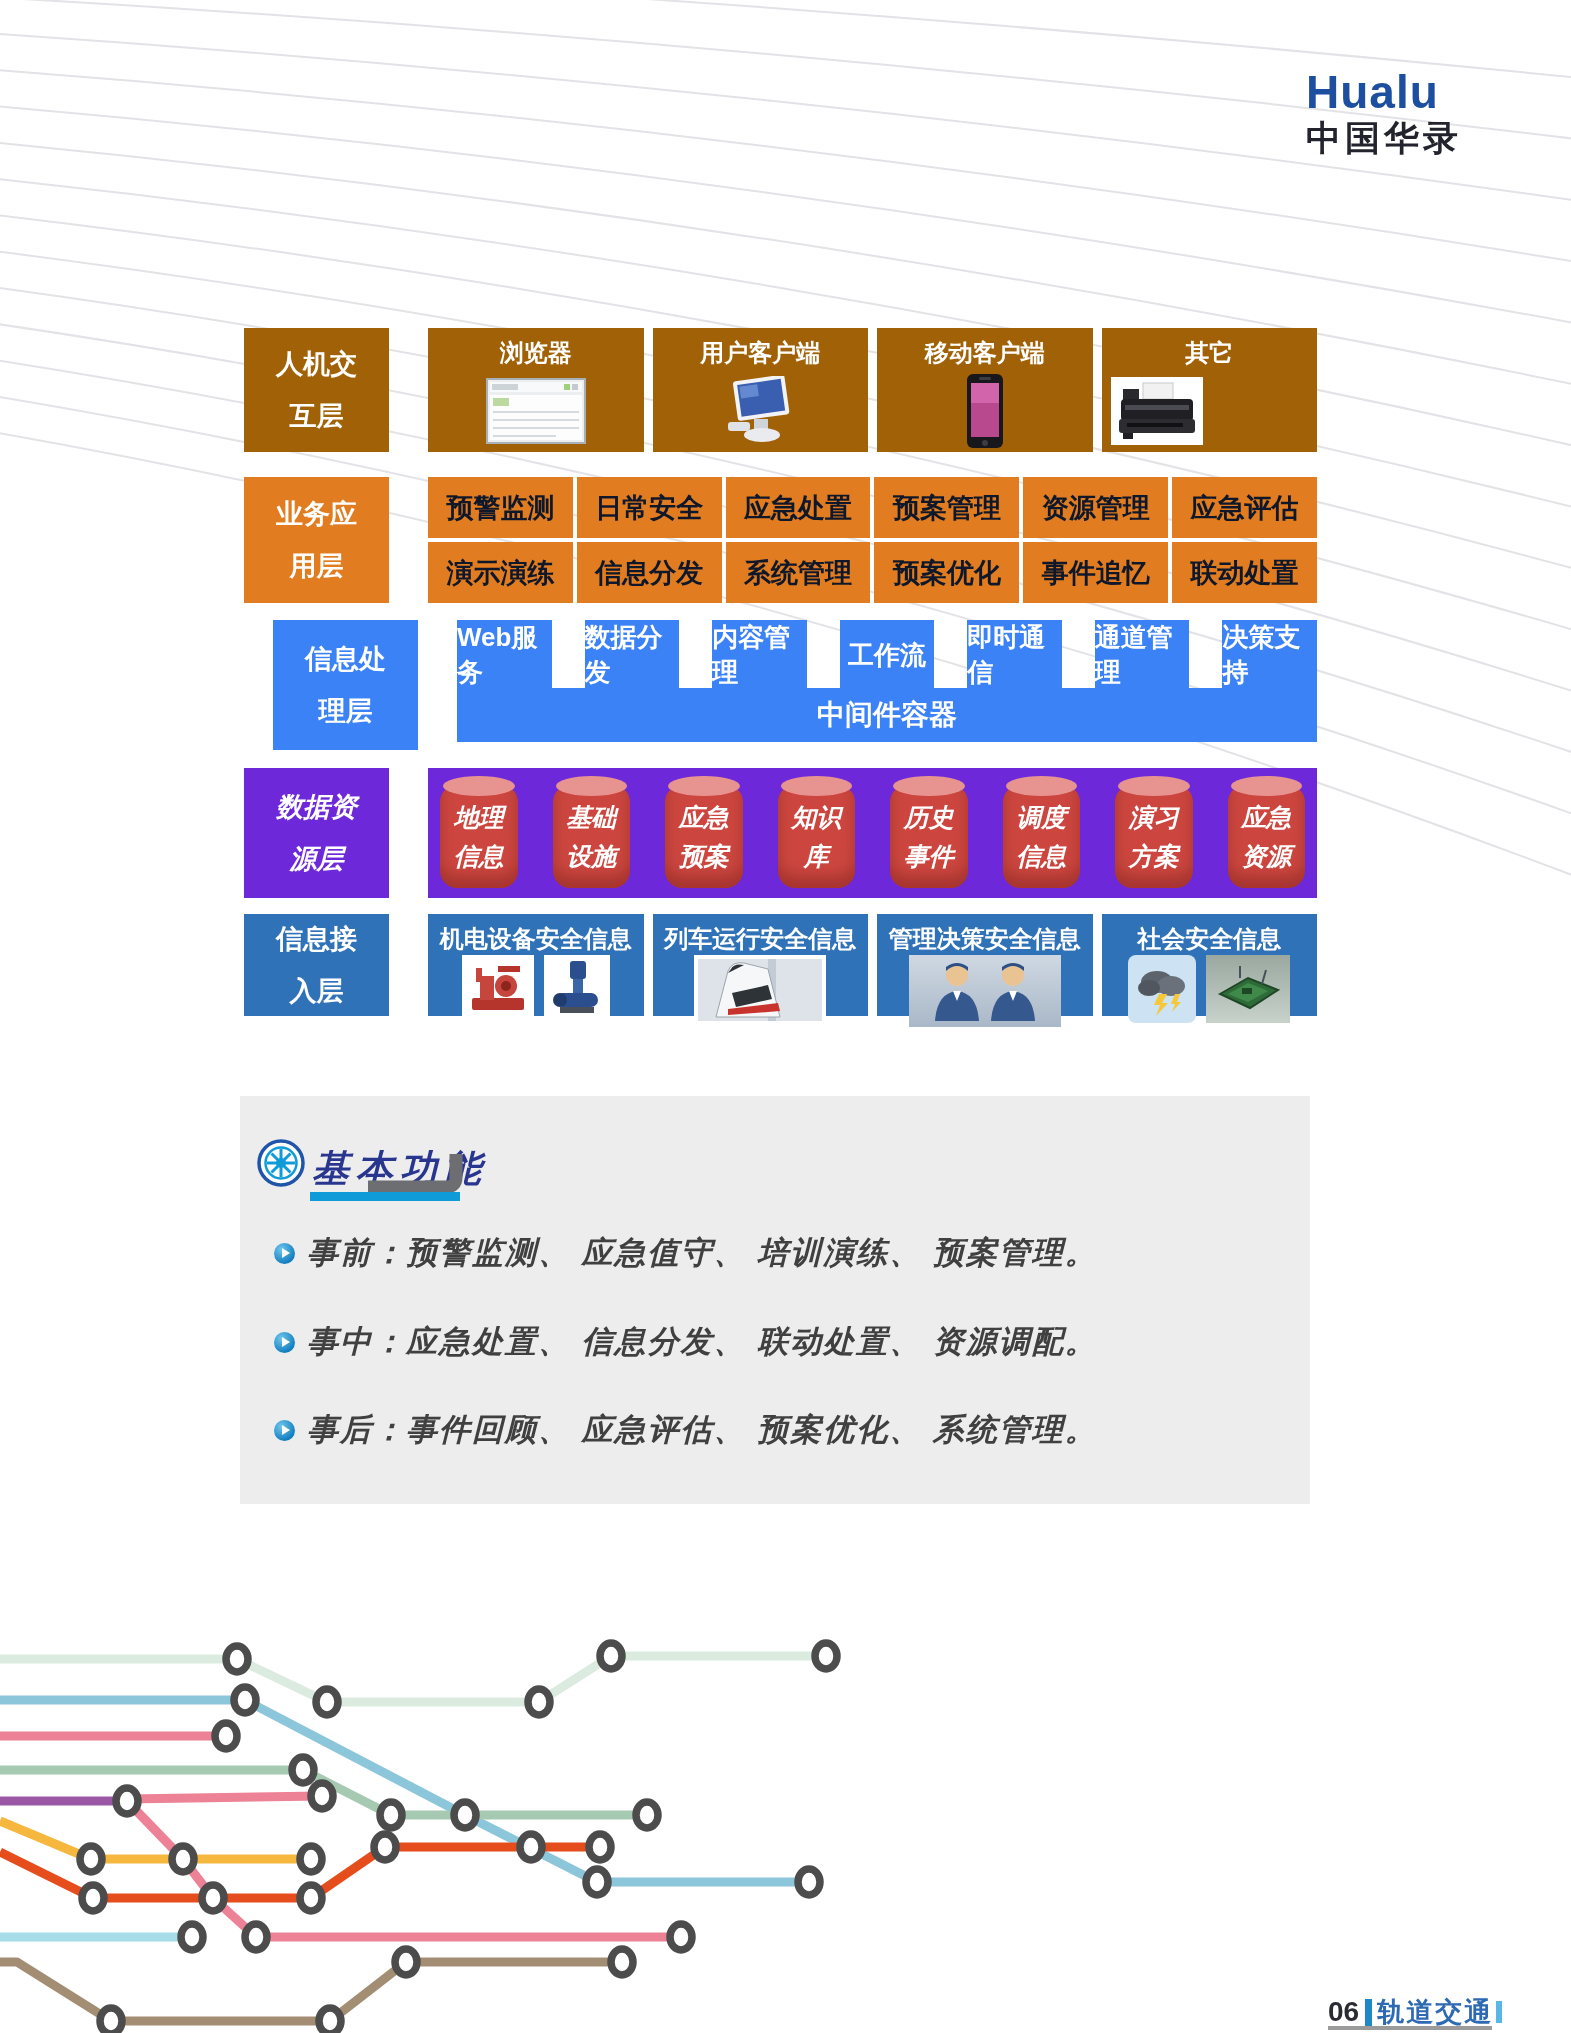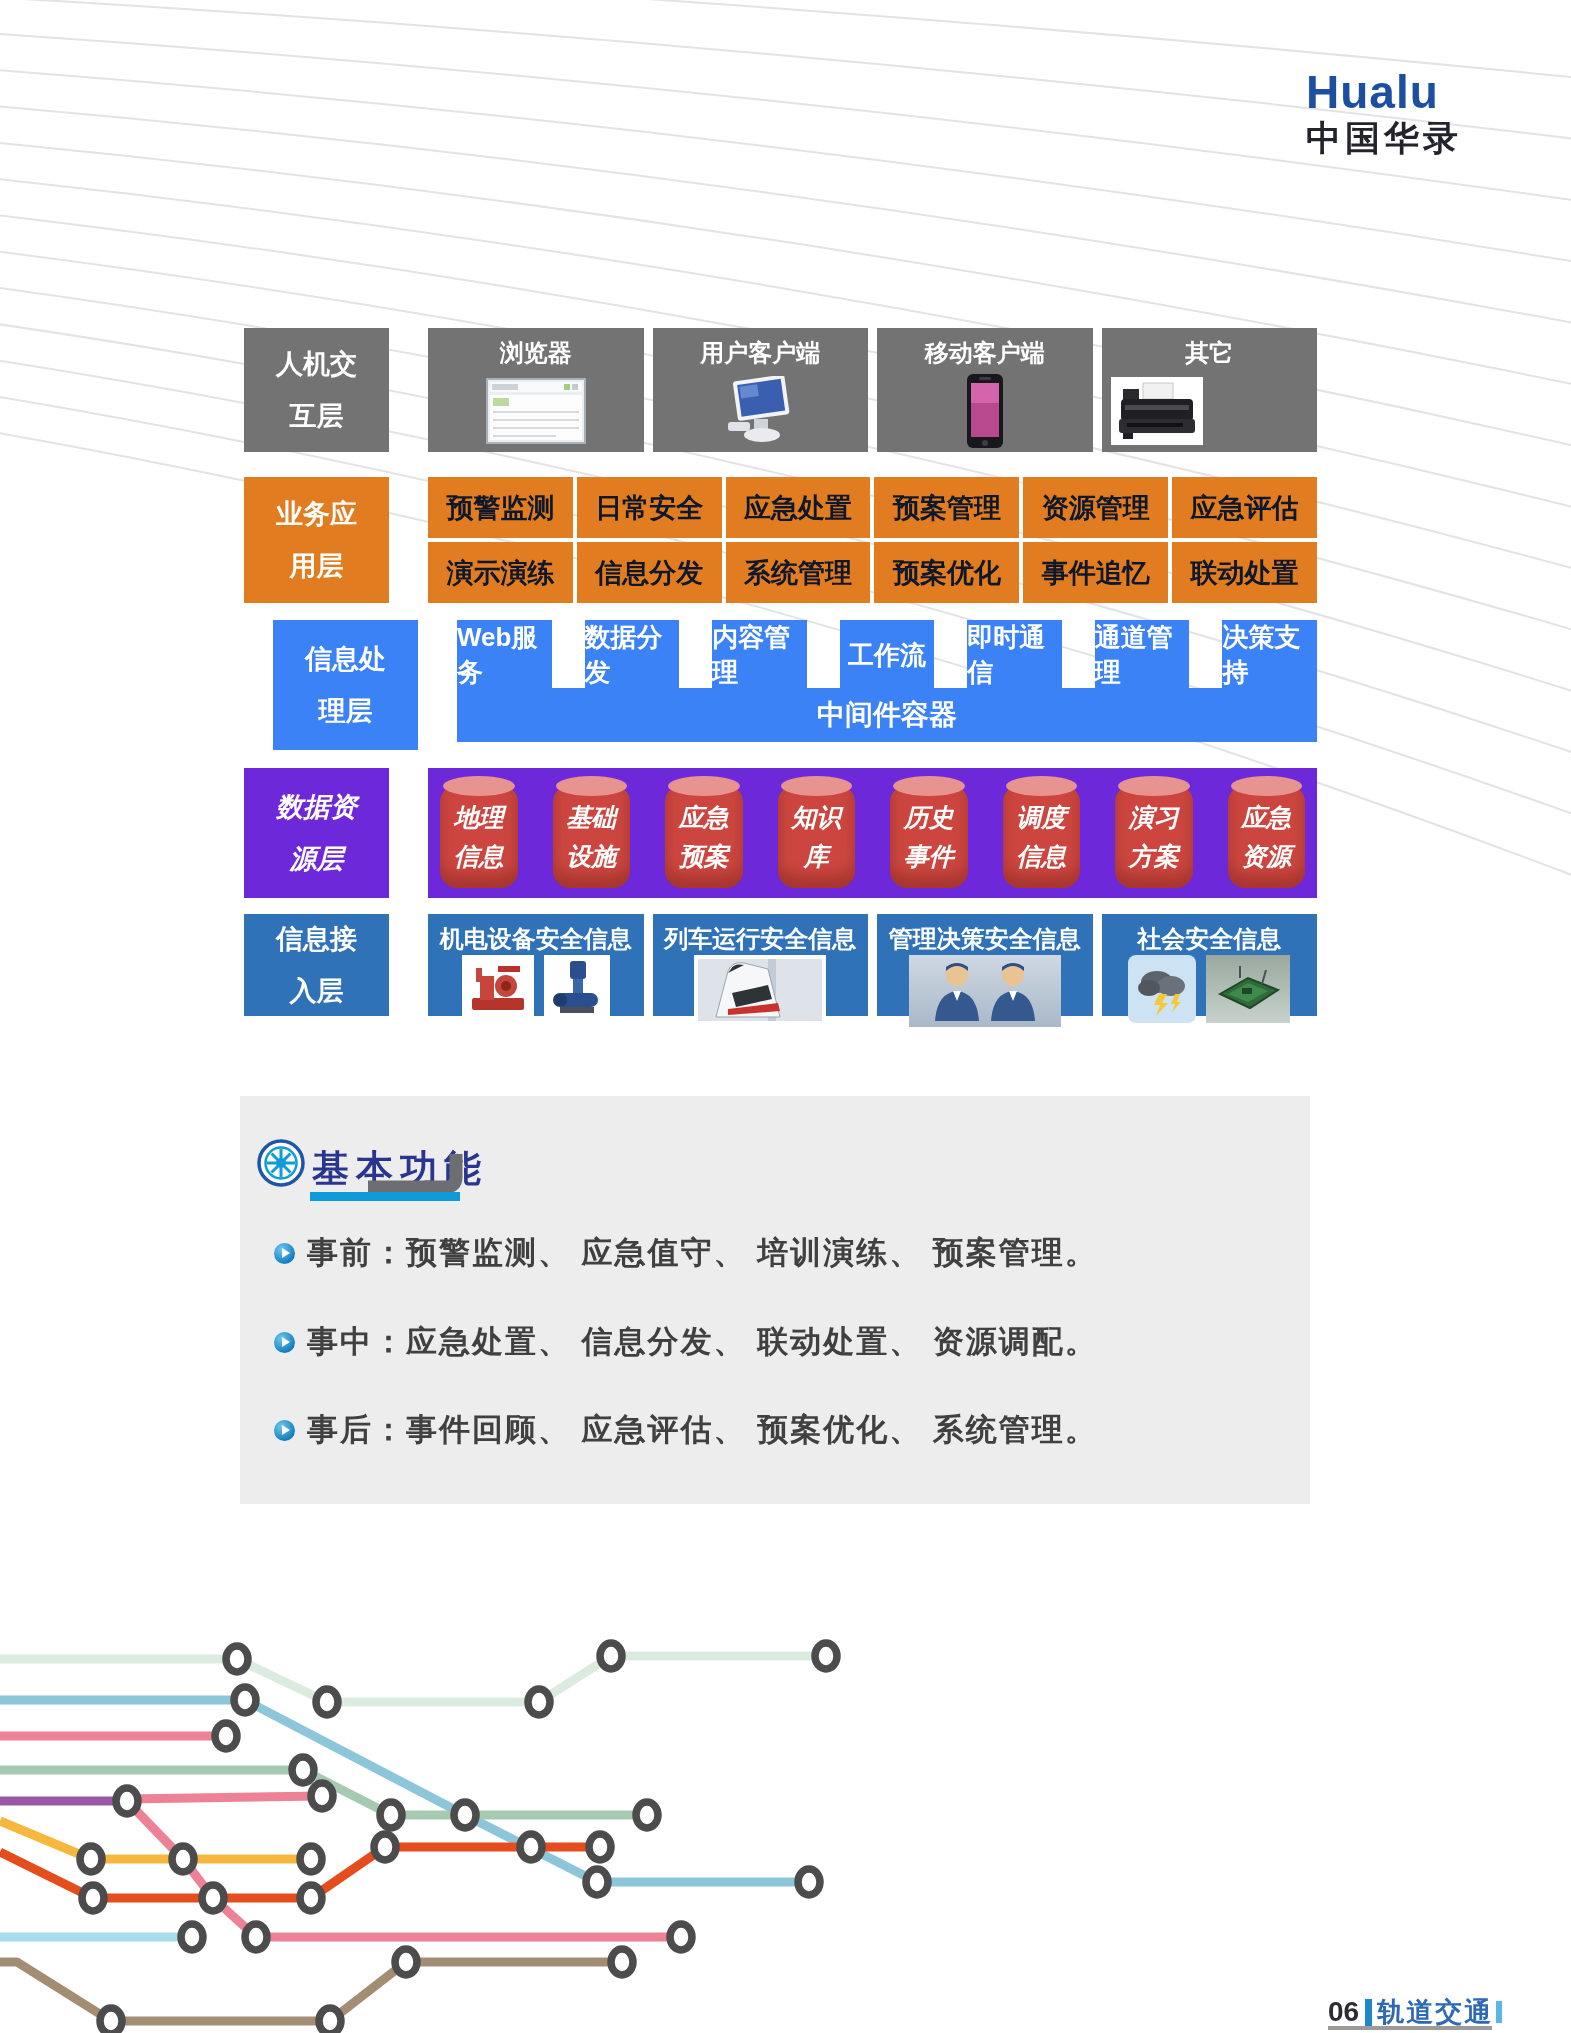--- a/index.html
+++ b/index.html
@@ -14,21 +14,21 @@
   .logo-cn{font-size:35px;font-weight:bold;color:#23232d;letter-spacing:4px;line-height:40px;margin-top:2px;}
 
   
   .diagram{position:absolute;left:244px;top:328px;width:1073px;height:720px;z-index:2;}
   .row{position:absolute;left:0;width:1073px;}
   .r1{top:0;height:124px;}  .r2{top:149px;height:126px;}
   .r3{top:292px;height:130px;} .r4{top:440px;height:130px;} .r5{top:586px;height:102px;}
   .layer-label{position:absolute;left:0;top:0;bottom:0;width:145px;display:flex;flex-direction:column;
         justify-content:center;align-items:center;gap:16px;color:#fff;font-size:27px;font-weight:bold;}
   .content{position:absolute;left:184px;top:0;bottom:0;width:889px;}
-  .c-purple{background:#737373;} .c-orange{background:#e17d20;}
+  .c-purple{background:#a16207;} .c-orange{background:#e17d20;}
   .c-green{background:#3b82f6;margin-left:29px;}  .c-red{background:#6d28d9;font-style:italic;} .c-blue{background:#2f72b7;}
 
   .boxrow{display:flex;gap:9px;height:100%;}
   .hci-box,.acc-box{flex:1;display:flex;flex-direction:column;align-items:center;}
   .hci-title,.acc-title{color:#fff;font-size:24px;font-weight:bold;margin-top:9px;}
   .hci-iconwrap{flex:1;display:flex;align-items:center;justify-content:center;width:100%;}
   .hci-box.left-align .hci-iconwrap{justify-content:flex-start;padding-left:18px;}
   .acc-images{flex:1;display:flex;align-items:center;justify-content:center;gap:10px;width:100%;}
 
   .grid6{display:grid;grid-template-columns:repeat(6,1fr);gap:4px;height:100%;}
@@ -43,21 +43,21 @@
   .cyl{position:relative;width:88px;height:116px;}
   .cyl-body{position:absolute;left:0;right:0;top:9px;bottom:4px;background:#cc463f;
         border-radius:17px;box-shadow:inset 0 -12px 14px rgba(60,0,0,.25);}
   .cyl-top{position:absolute;left:3px;right:3px;top:0;height:20px;background:#e79390;border-radius:50%;}
   .cyl-text{position:absolute;left:0;right:0;top:22px;text-align:center;color:#fff;
         font-size:25px;font-weight:bold;line-height:39px;}
 
   .photo-card{background:#fff;display:flex;align-items:center;justify-content:center;}
 
   
-  .panel{position:absolute;left:240px;top:1096px;width:1070px;height:408px;background:#ededee;z-index:2;}
+  .panel{position:absolute;left:240px;top:1096px;width:1070px;height:408px;background:#ededee;z-index:2;font-style:italic;}
   .panel-head-icon{position:absolute;left:16px;top:42px;}
   .panel-title{position:absolute;left:72px;top:48px;font-size:37px;font-weight:bold;
         color:#28368f;letter-spacing:7px;}
   .head-bracket{position:absolute;left:128px;top:50px;}
   .head-underline{position:absolute;left:70px;top:96px;width:150px;height:9px;background:#0f9bd8;}
   .bullet{position:absolute;left:34px;display:flex;align-items:center;gap:12px;}
   .b1{top:136px;} .b2{top:225px;} .b3{top:313px;}
   .bullet-icon{width:21px;height:21px;border-radius:50%;flex:0 0 21px;position:relative;
         background:radial-gradient(circle at 35% 30%, #6fc6ee, #0e7bbd 75%);}
   .bullet-icon .tri{position:absolute;left:8px;top:5px;width:0;height:0;

